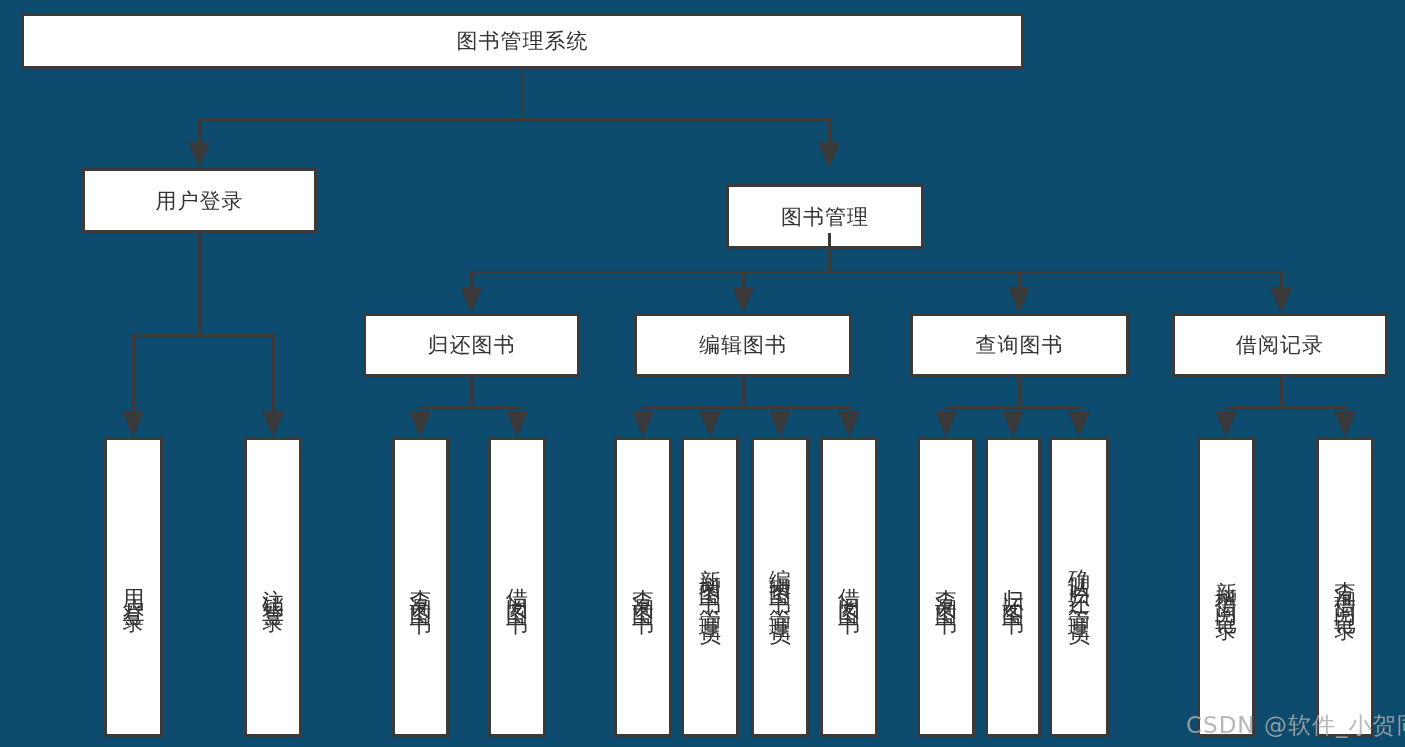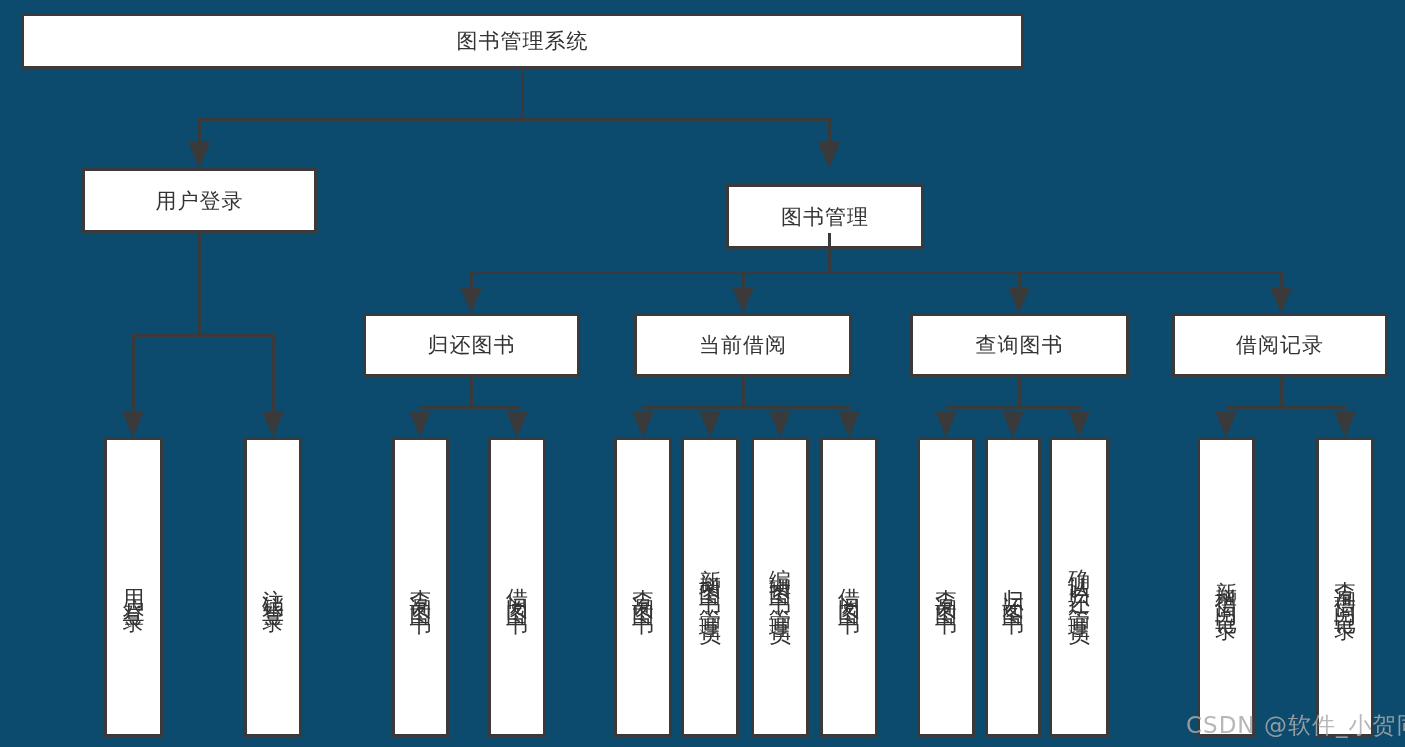--- a/index.html
+++ b/index.html
@@ -81,21 +81,21 @@
   <div class="line" style="left:470px;top:271px;width:3px;height:20px;"></div>
   <div class="line" style="left:742px;top:271px;width:3px;height:20px;"></div>
   <div class="line" style="left:1018px;top:271px;width:3px;height:20px;"></div>
   <div class="line" style="left:1280px;top:271px;width:3px;height:20px;"></div>
   <div class="arrow" style="left:460px;top:287px;"></div>
   <div class="arrow" style="left:732px;top:287px;"></div>
   <div class="arrow" style="left:1008px;top:287px;"></div>
   <div class="arrow" style="left:1270px;top:287px;"></div>
 
   <div class="node" style="left:363px;top:313px;width:217px;height:64px;">归还图书</div>
-  <div class="node" style="left:634px;top:313px;width:218px;height:64px;">当前借阅</div>
+  <div class="node" style="left:634px;top:313px;width:218px;height:64px;">编辑图书</div>
   <div class="node" style="left:910px;top:313px;width:219px;height:64px;">查询图书</div>
   <div class="node" style="left:1172px;top:313px;width:216px;height:64px;">借阅记录</div>
 
   <div class="line" style="left:470px;top:377px;width:3px;height:32px;"></div>
   <div class="line" style="left:419px;top:406px;width:101px;height:3px;"></div>
   <div class="arrow" style="left:409px;top:411px;"></div>
   <div class="arrow" style="left:506px;top:411px;"></div>
 
   <div class="line" style="left:742px;top:377px;width:3px;height:32px;"></div>
   <div class="line" style="left:642px;top:406px;width:209px;height:3px;"></div>

